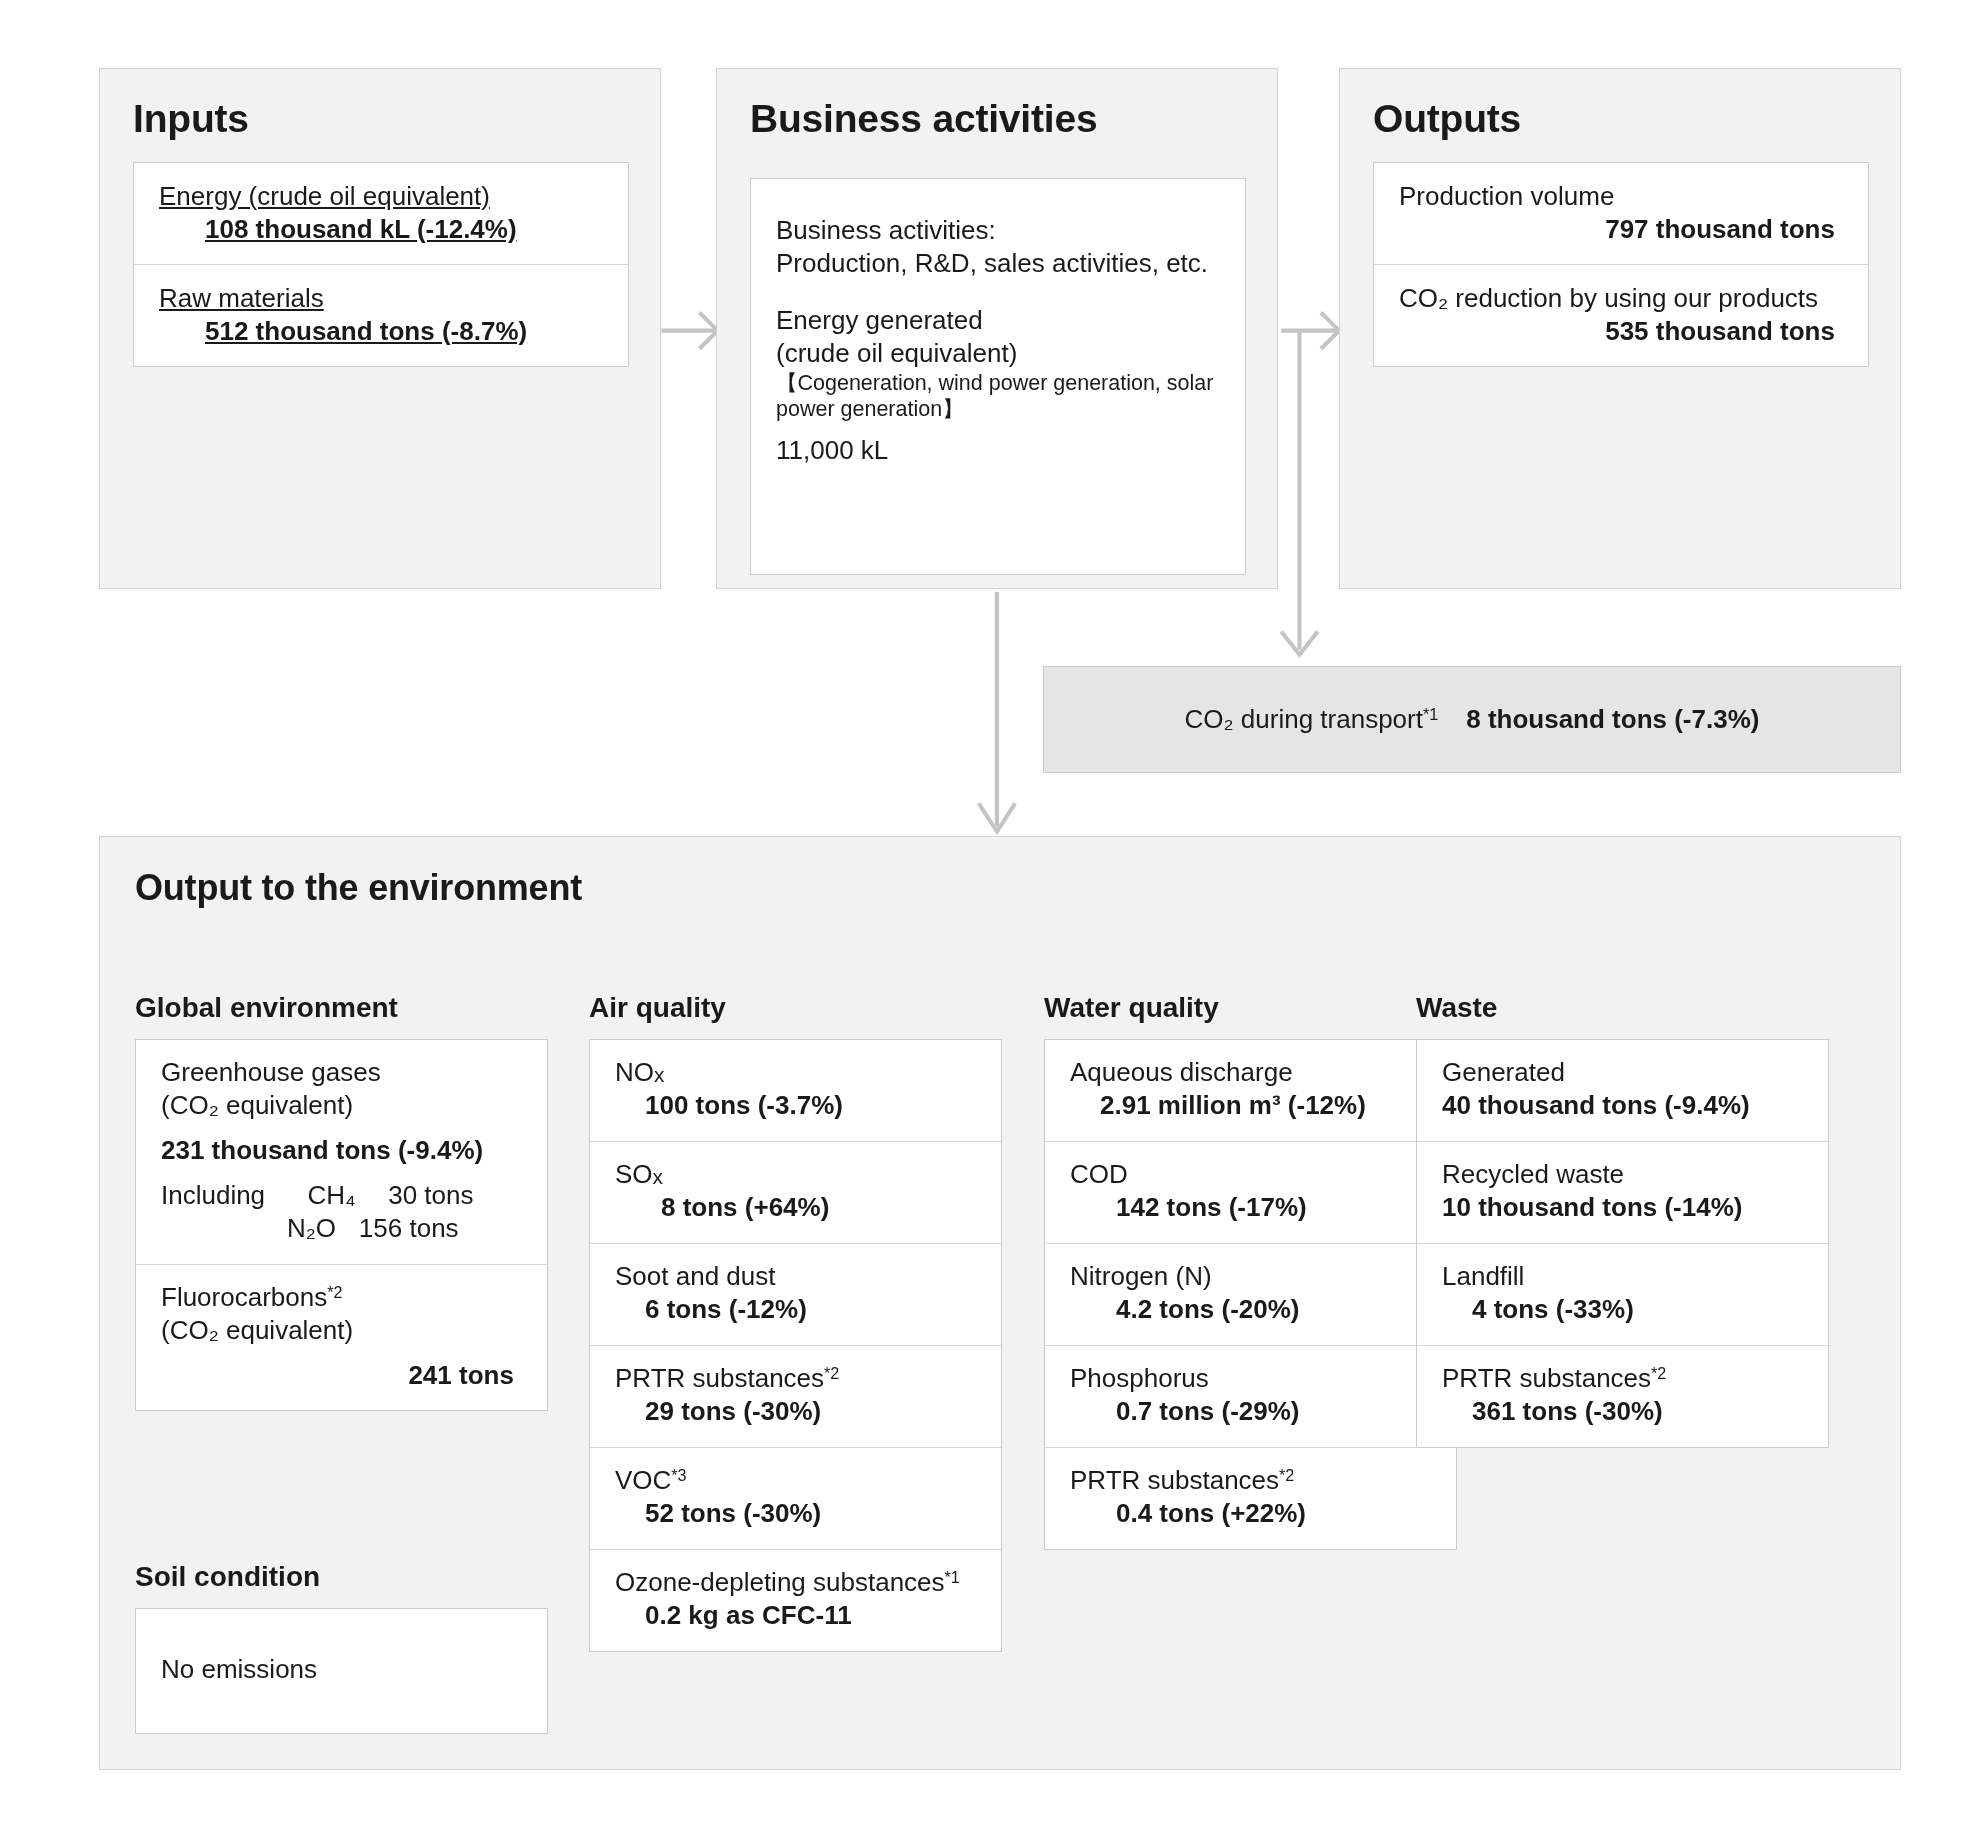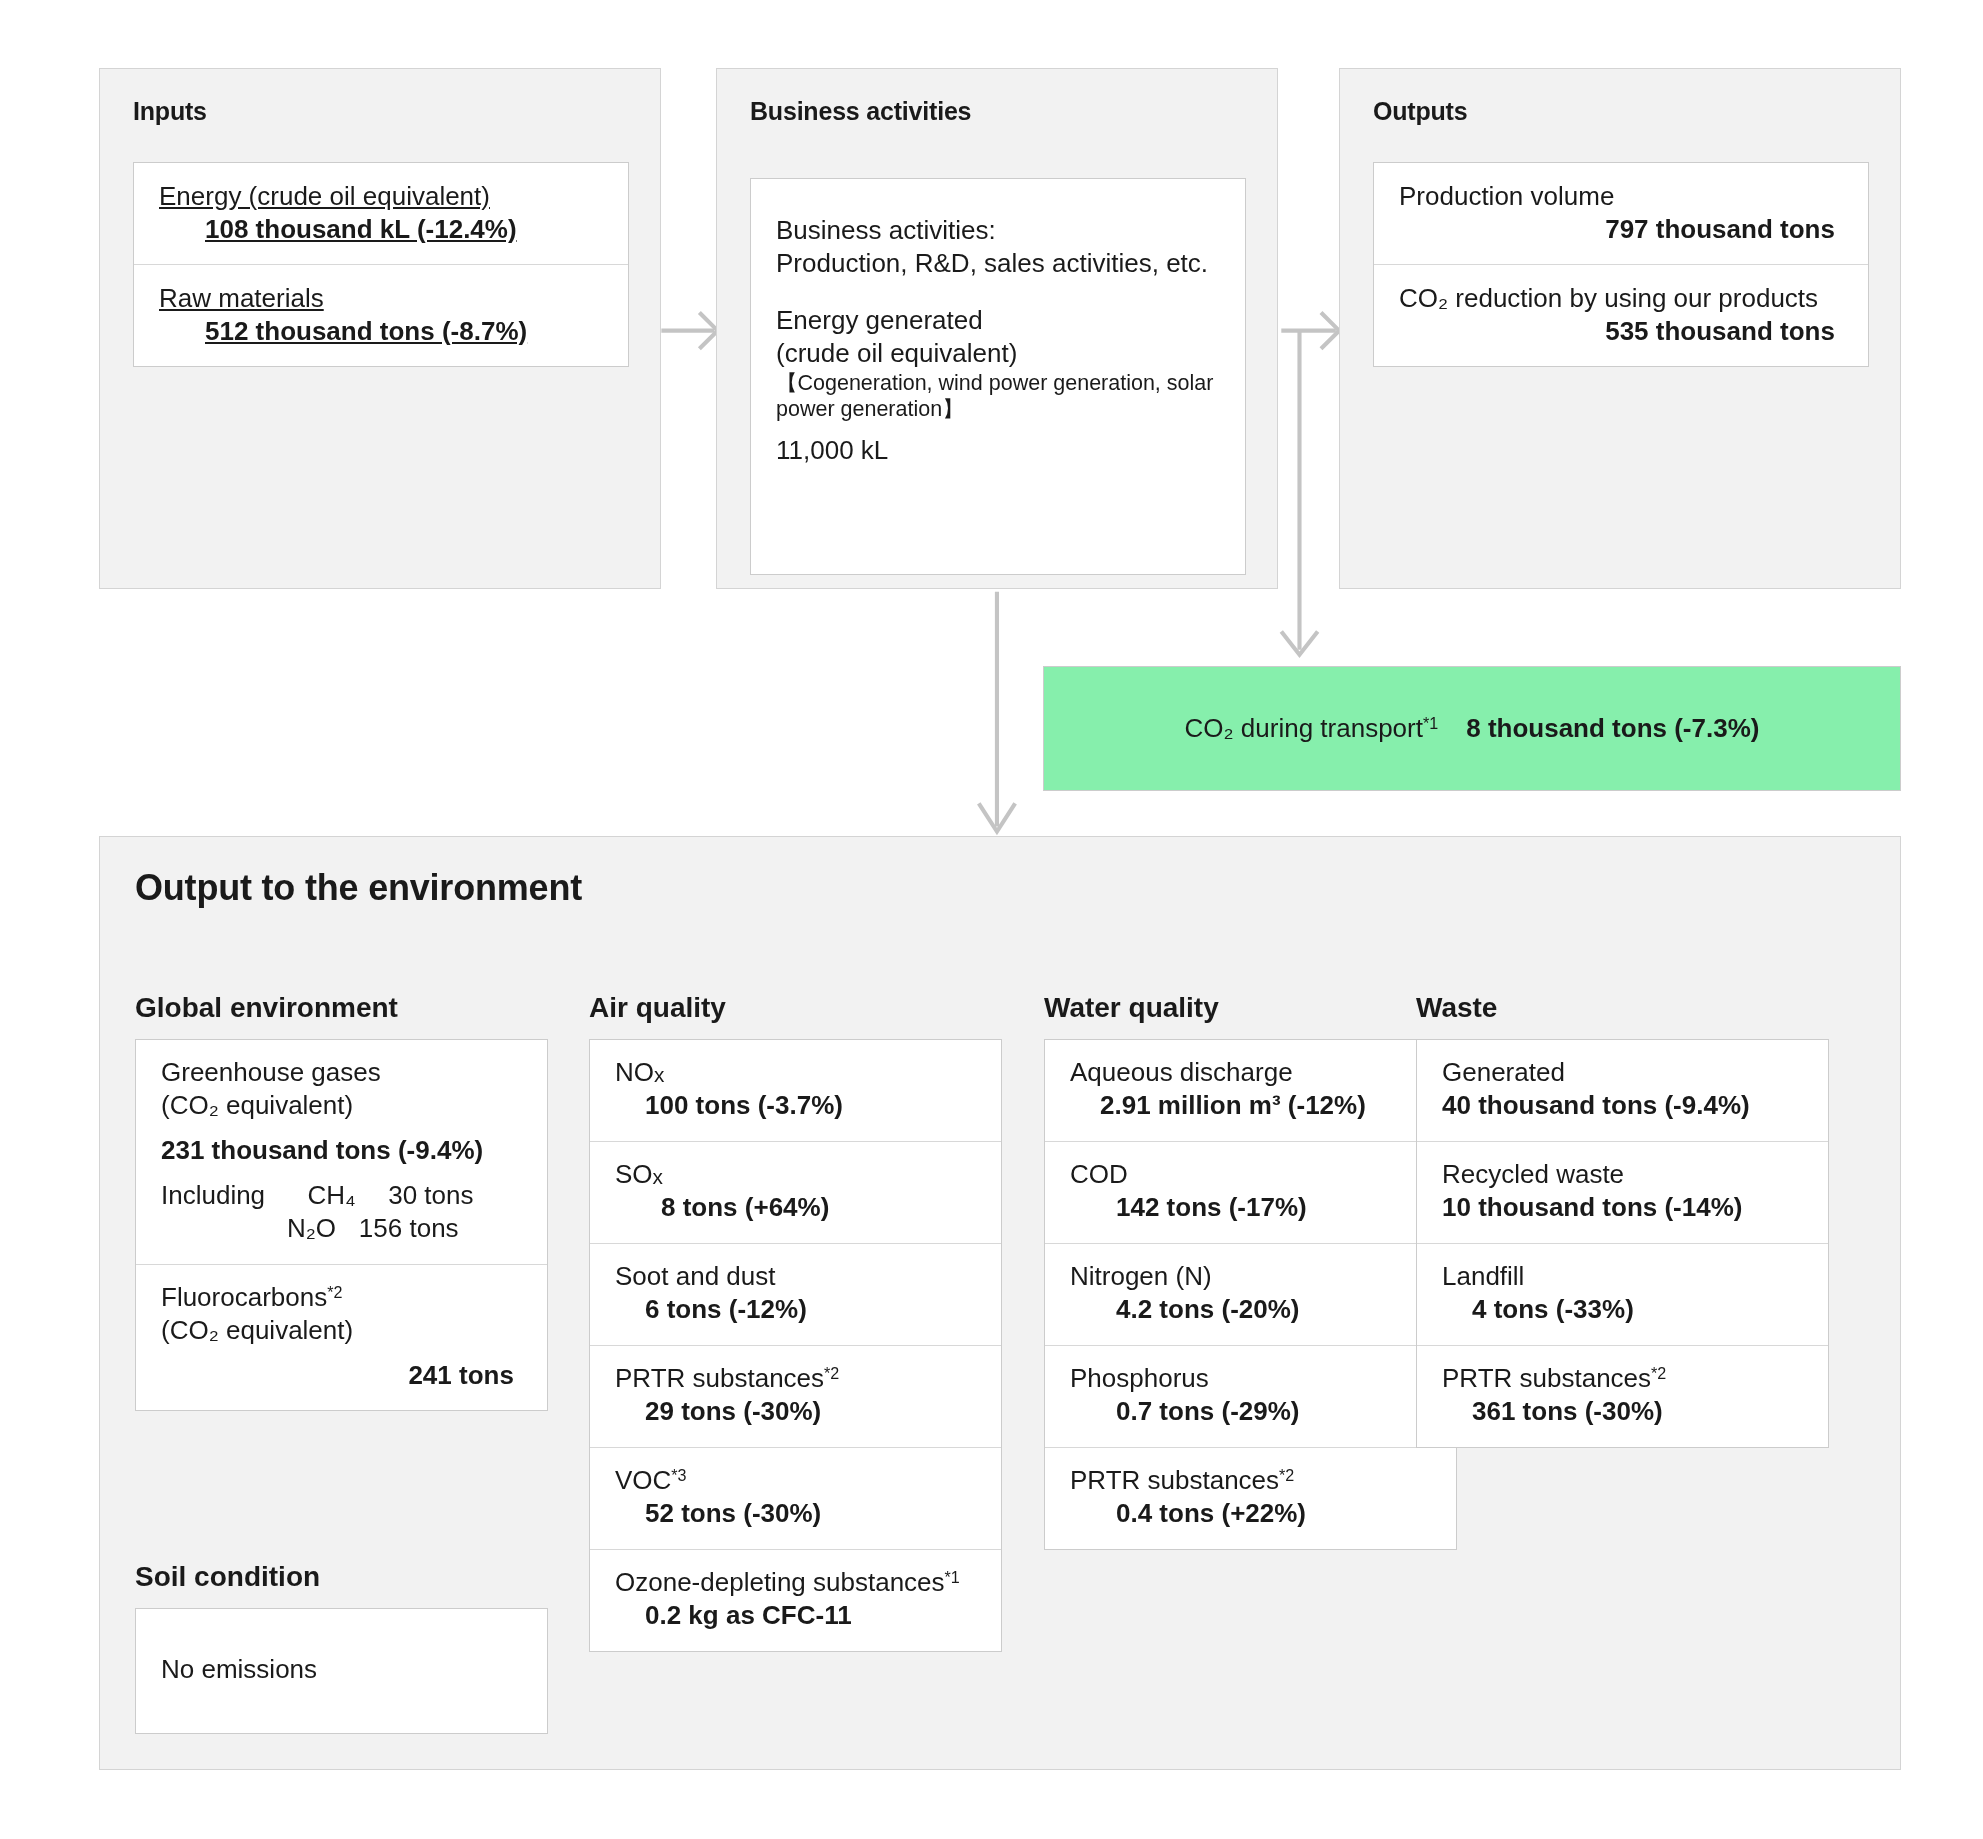--- a/index.html
+++ b/index.html
@@ -13,21 +13,21 @@
     overflow: hidden;
   }
 
   
   .panel {
     position: absolute;
     background: #f2f2f2;
     border: 1.7px solid #d4d4d4;
   }
   .panel-title {
-    font-size: 25px;
+    font-size: 39px;
     font-weight: bold;
     letter-spacing: -0.2px;
     line-height: 1;
   }
   .group-title {
     font-size: 28px;
     font-weight: bold;
     line-height: 1;
   }
 
@@ -71,22 +71,22 @@
 
   #biz-panel         { left:716px;  top:68px;   width:562px;  height:521px; }
   #biz-title         { position:absolute; left:33px; top:30px; }
   #biz-card          { position:absolute; left:33px; top:93px; width:496px; height:397px;margin-top:16px; }
 
   #outputs-panel     { left:1339px; top:68px;   width:562px;  height:521px; }
   #outputs-title     { position:absolute; left:33px; top:30px; }
   #outputs-cards     { position:absolute; left:33px; top:93px; width:496px; }
 
   #transport-box {
-    position:absolute; left:1043px; top:666px; width:858px; height:125px;
-    background:#86efac; border:1.7px solid #cccccc;
+    position:absolute; left:1043px; top:666px; width:858px; height:107px;
+    background:#e5e5e5; border:1.7px solid #cccccc;
     display:flex; align-items:center; justify-content:center;
   }
   #transport-box .t {
     font-size:26px; white-space:nowrap;
   }
   #transport-box .tv { font-weight:bold; margin-left:28px; }
 
   #env-panel         { left:99px;  top:836px; width:1802px; height:934px; }
   #env-title         { position:absolute; left:35px; top:33px; font-size:36px; }
 

